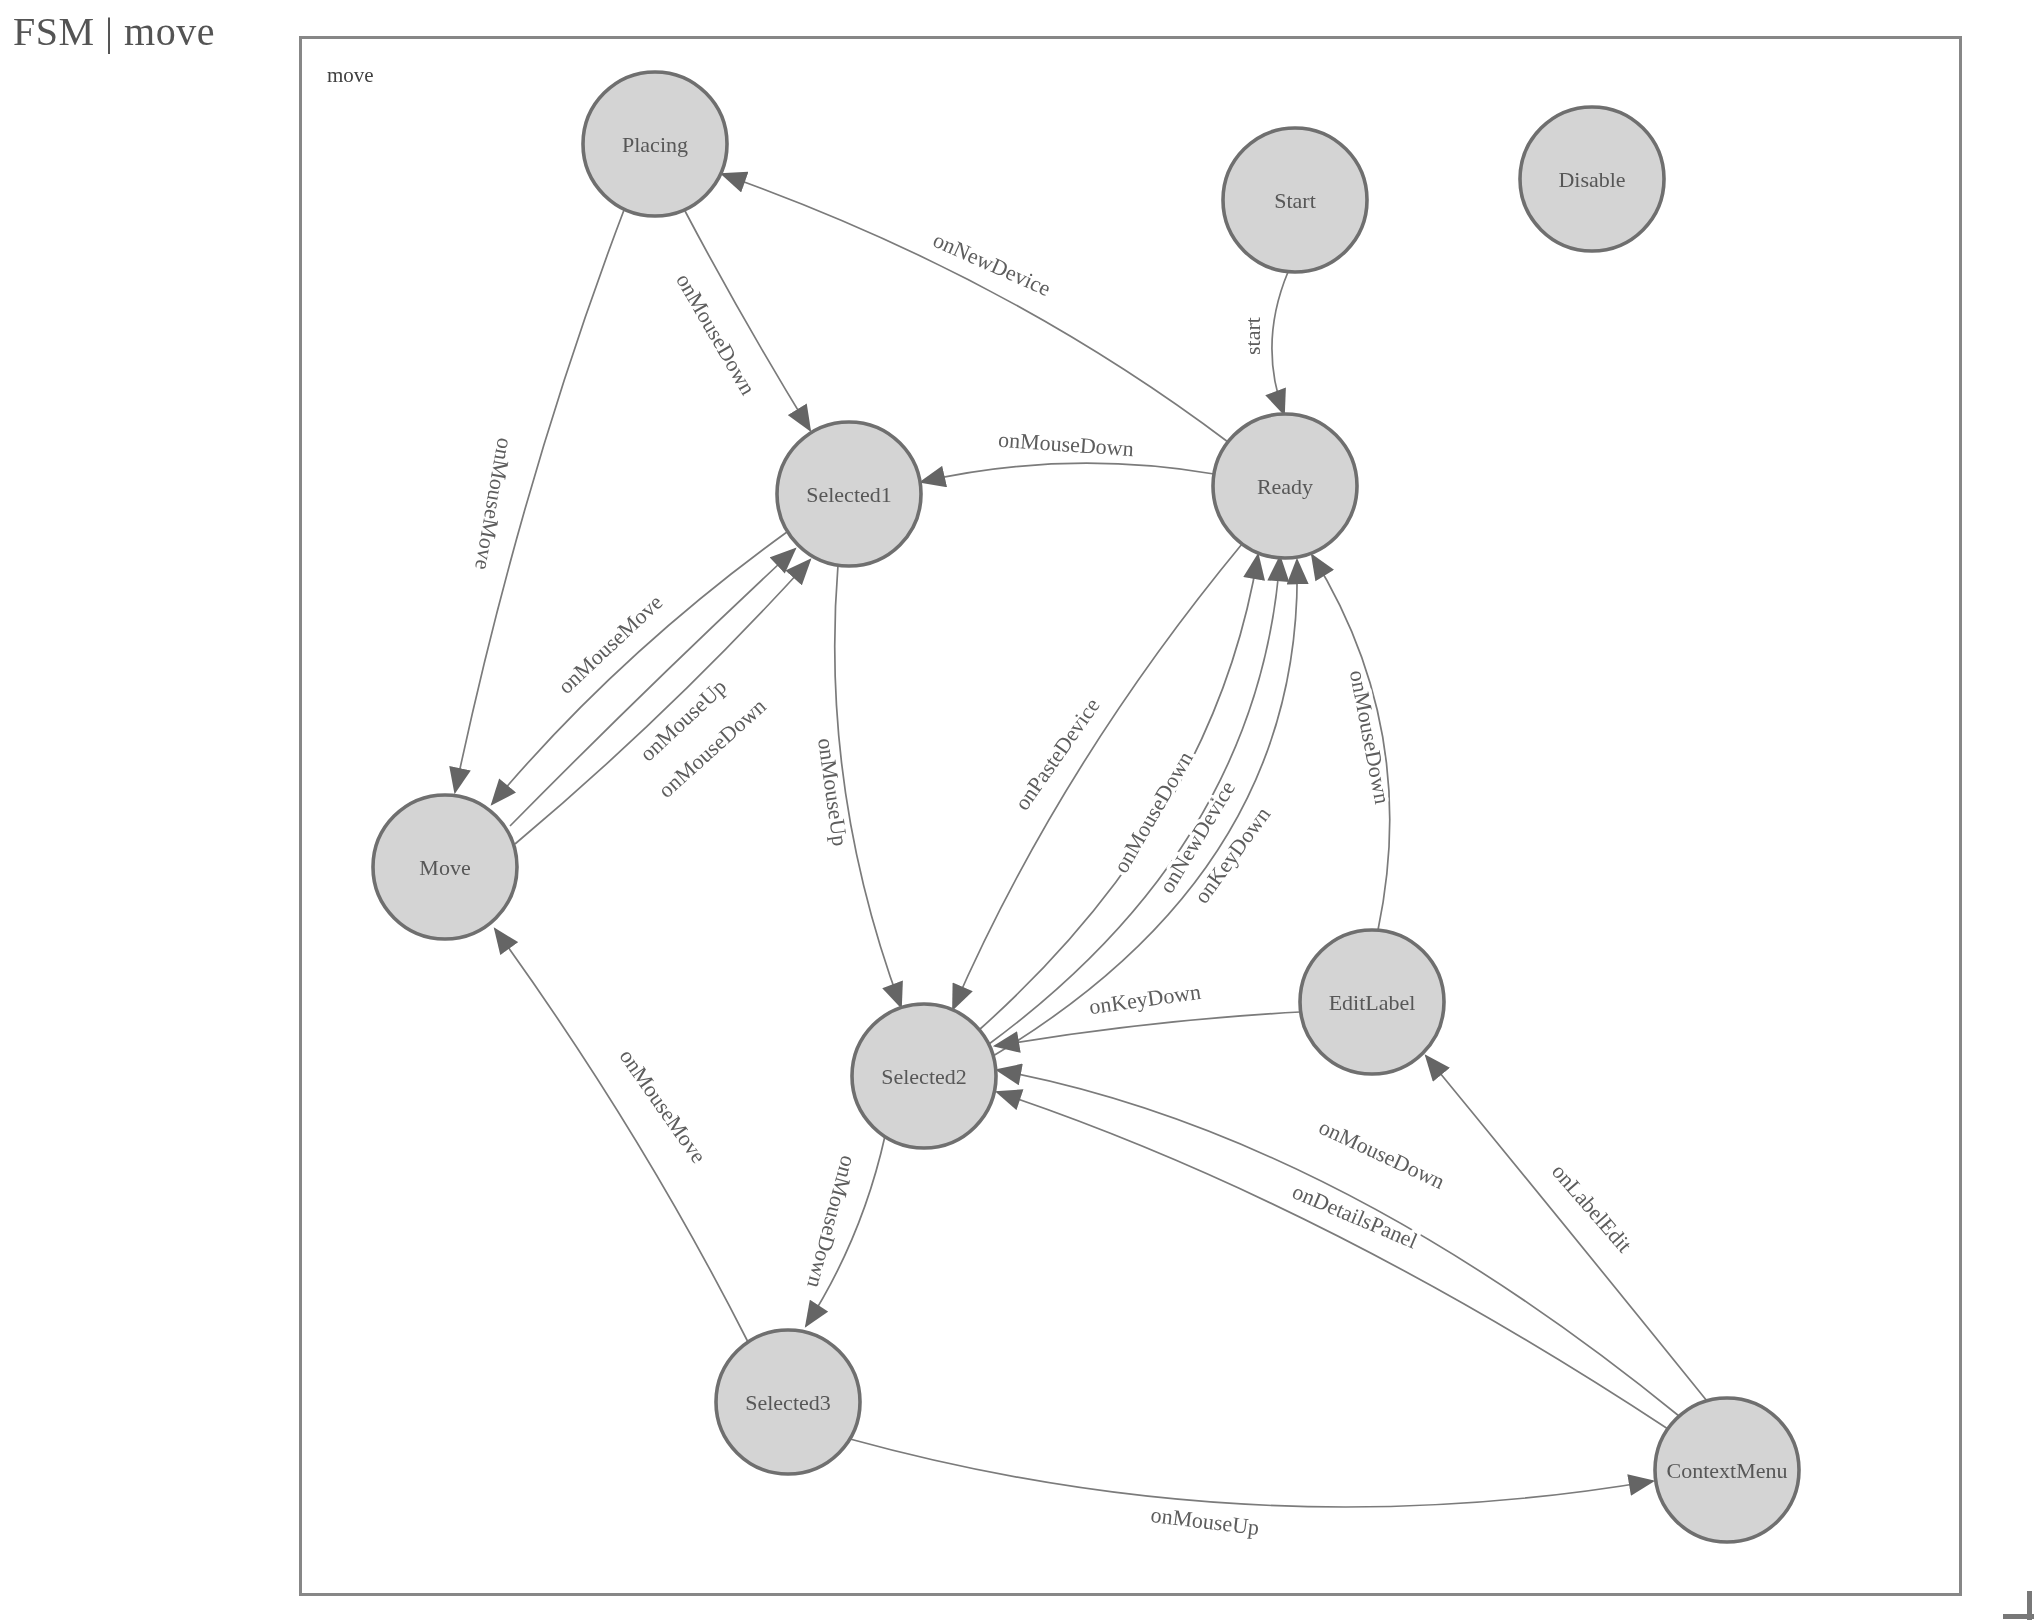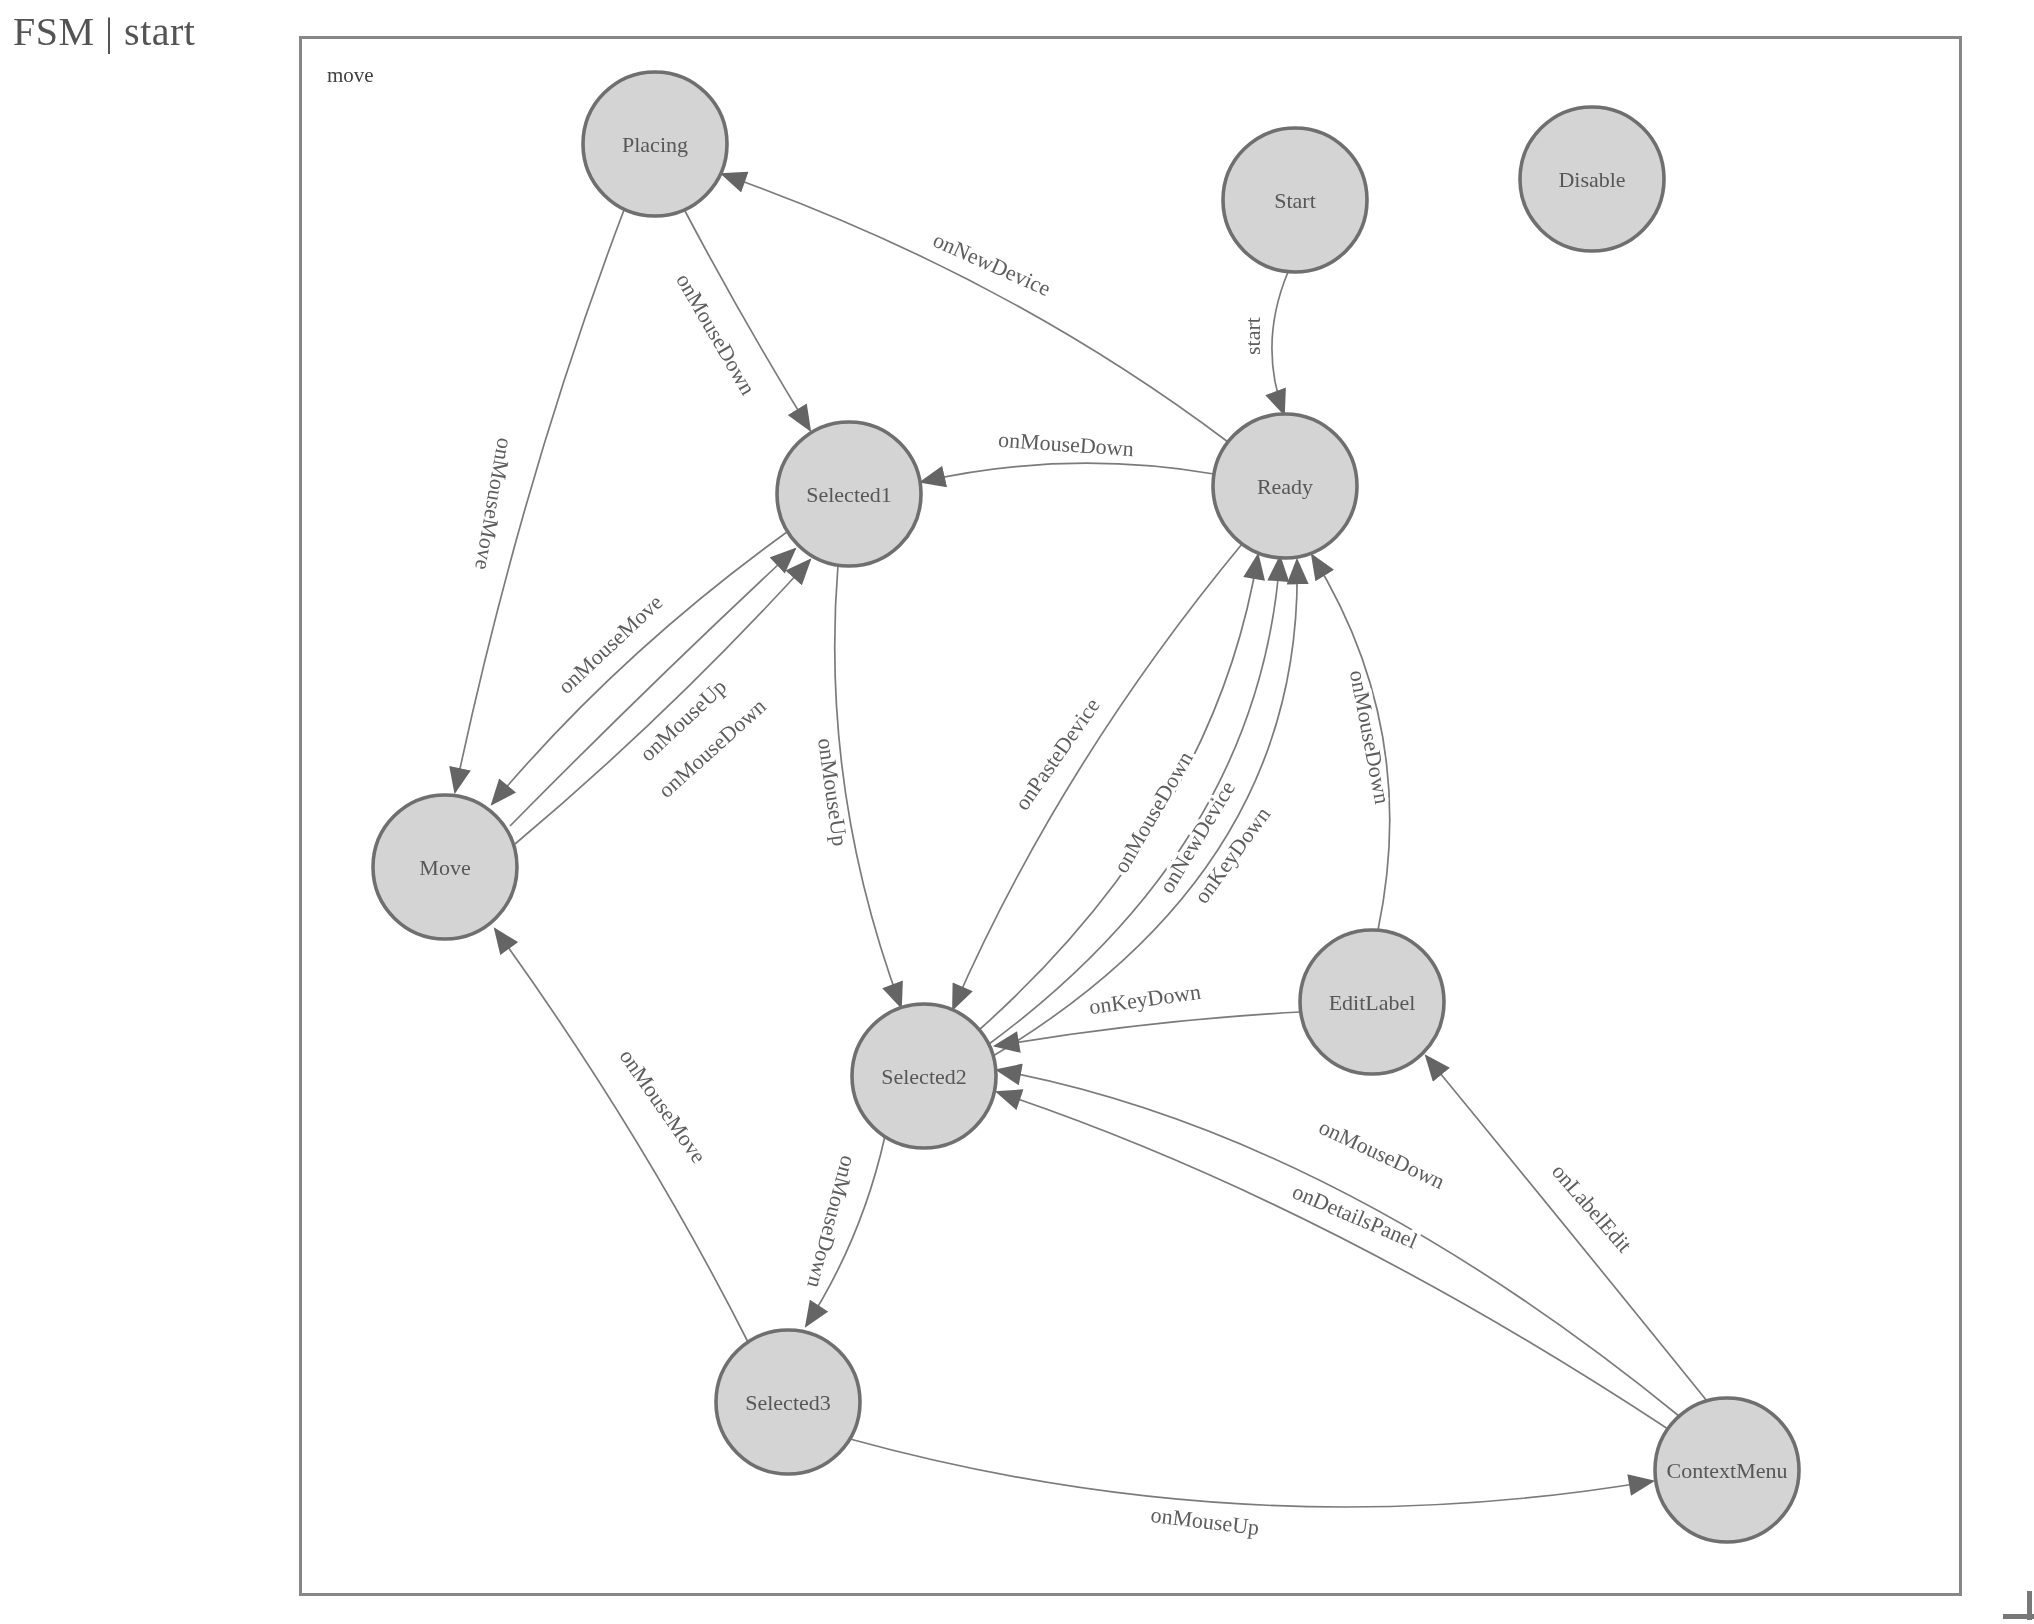--- a/index.html
+++ b/index.html
@@ -9,21 +9,21 @@
        letter-spacing:0.5px;}
   #diagram-wrap{position:absolute;left:0;top:4px;width:1636px;height:1624px;}
   svg{position:absolute;left:0;top:0;}
   .corner-piece{position:absolute;background:#787878;}
   #corner-v{left:2027px;top:1591px;width:5px;height:29px;}
   #corner-h{left:2003px;top:1614px;width:31px;height:5px;}
 </style>
 </head>
 <body>
 
-<div id="page-title">FSM | start</div>
+<div id="page-title">FSM | move</div>
 
 <div id="diagram-wrap">
     <svg width="2034" height="1624">
       <defs>
         <marker id="arr" viewBox="0 0 12 10" refX="11" refY="5" markerWidth="27" markerHeight="22" markerUnits="userSpaceOnUse" orient="auto">
           <path d="M0,0 L12,5 L0,10 Z" fill="#656565"></path>
         </marker>
       </defs>
       <rect x="300.5" y="33.5" width="1660" height="1557" fill="none" stroke="#878787" stroke-width="3"></rect>
       <text x="327" y="78" font-size="21" fill="#414141">move</text>

